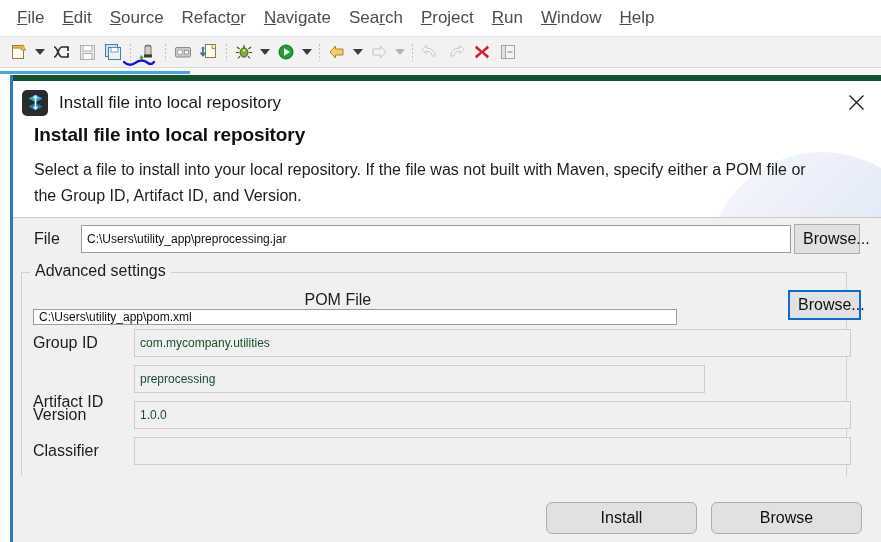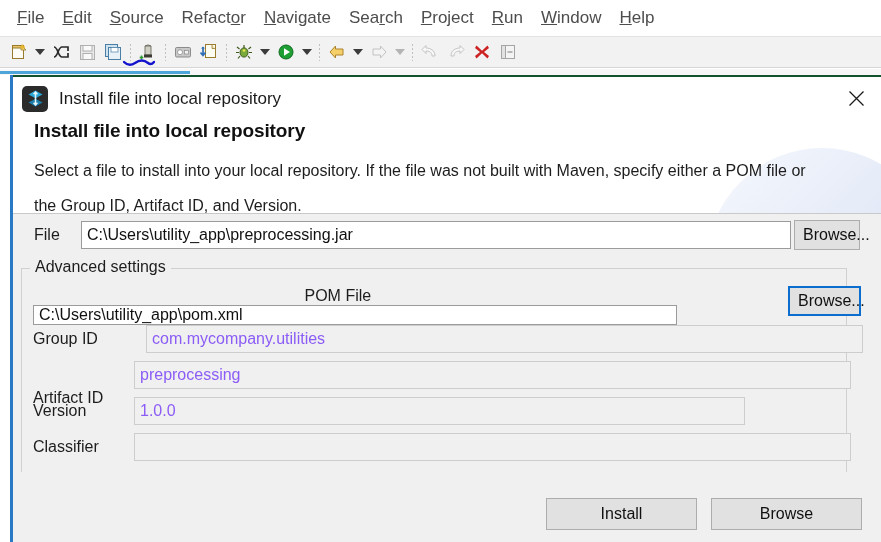--- a/index.html
+++ b/index.html
@@ -125,21 +125,21 @@
   }
 
   
   #dialog {
     position: absolute;
     left: 13px;
     top: 75px;
     width: 868px;
     height: 467px;
     background: #f0f0f0;
-    border-top: 2px solid #14532d;
+    border-top: 6px solid #14532d;
     box-sizing: border-box;
     overflow: hidden;
   }
 
   #dialog-titlebar {
     position: relative;
     height: 43px;
     background: #ffffff;
     display: flex;
     align-items: center;
@@ -195,21 +195,21 @@
     color: #101010;
     letter-spacing: -0.1px;
   }
   #header-desc {
     position: absolute;
     left: 21px;
     top: 33px;
     width: 790px;
     font-size: 16px;
     color: #1d1d1d;
-    line-height: 35px;
+    line-height: 26px;
   }
 
   #dialog-body {
     position: relative;
     height: 272px;
     background: #f0f0f0;
     overflow: hidden;
   }
 
   .row {
@@ -222,29 +222,29 @@
     font-size: 16px;
     color: #1d1d1d;
     white-space: nowrap;
   }
   .txt {
     box-sizing: border-box;
     height: 28px;
     border: 1px solid #9b9b9b;
     background: #ffffff;
     font-family: "Liberation Sans", sans-serif;
-    font-size: 16px;
+    font-size: 12px;
     color: #101010;
     padding: 0 5px;
     outline: none;
   }
   .txt.disabled {
     background: #f0f0f0;
     border: 1px solid #cdcdcd;
-    color: #8b5cf6;
+    color: #14532d;
   }
   .btn {
     box-sizing: border-box;
     height: 30px;
     background: #e1e1e1;
     border: 1px solid #adadad;
     font-family: "Liberation Sans", sans-serif;
     font-size: 16px;
     color: #101010;
     cursor: default;
@@ -292,20 +292,21 @@
   #footer-buttons {
     position: absolute;
     right: 19px;
     top: 12px;
     display: flex;
     gap: 14px;
   }
   #footer-buttons .btn {
     width: 151px;
     height: 32px;
+    border-radius: 6px;
   }
 </style>
 </head>
 <body>
 
 <div id="ide-root">
 
   <div id="menu-bar">
     <div class="menu-item"><span class="mn">F</span>ile</div>
     <div class="menu-item"><span class="mn">E</span>dit</div>
@@ -494,33 +495,33 @@
     <div id="group-advanced">
       <div id="group-advanced-border"></div>
       <div id="group-advanced-label">Advanced settings</div>
 
       <div class="row" style="left:12px; top:29px;flex-direction:column;">
         <div class="row-label" style="width:101px;">POM File</div>
         <input class="txt" style="width: 644px;" type="text" value="C:\Users\utility_app\pom.xml">
       </div>
       <button class="btn focused" style="position:absolute; left:767px; top:28px; width:73px;">Browse...</button>
 
-      <div class="row" style="left:12px; top:67px;gap:12px;">
+      <div class="row" style="left:12px; top:67px;">
         <div class="row-label" style="width:101px;">Group ID</div>
         <input class="txt disabled" style="width: 717px;" type="text" disabled="" value="com.mycompany.utilities">
       </div>
 
       <div class="row" style="left:12px; top:103px;">
         <div class="row-label" style="width:101px;margin-top:45px;">Artifact ID</div>
-        <input class="txt disabled" style="width: 717px;" type="text" disabled="" value="preprocessing">
+        <input class="txt disabled" style="width: 571px;" type="text" disabled="" value="preprocessing">
       </div>
 
       <div class="row" style="left:12px; top:139px;">
         <div class="row-label" style="width:101px;">Version</div>
-        <input class="txt disabled" style="width: 611px;" type="text" disabled="" value="1.0.0">
+        <input class="txt disabled" style="width: 717px;" type="text" disabled="" value="1.0.0">
       </div>
 
       <div class="row" style="left:12px; top:175px;">
         <div class="row-label" style="width:101px;">Classifier</div>
         <input class="txt disabled" style="width: 717px;" type="text" disabled="" value="">
       </div>
     </div>
   </div>
 
   <div id="dialog-footer">

